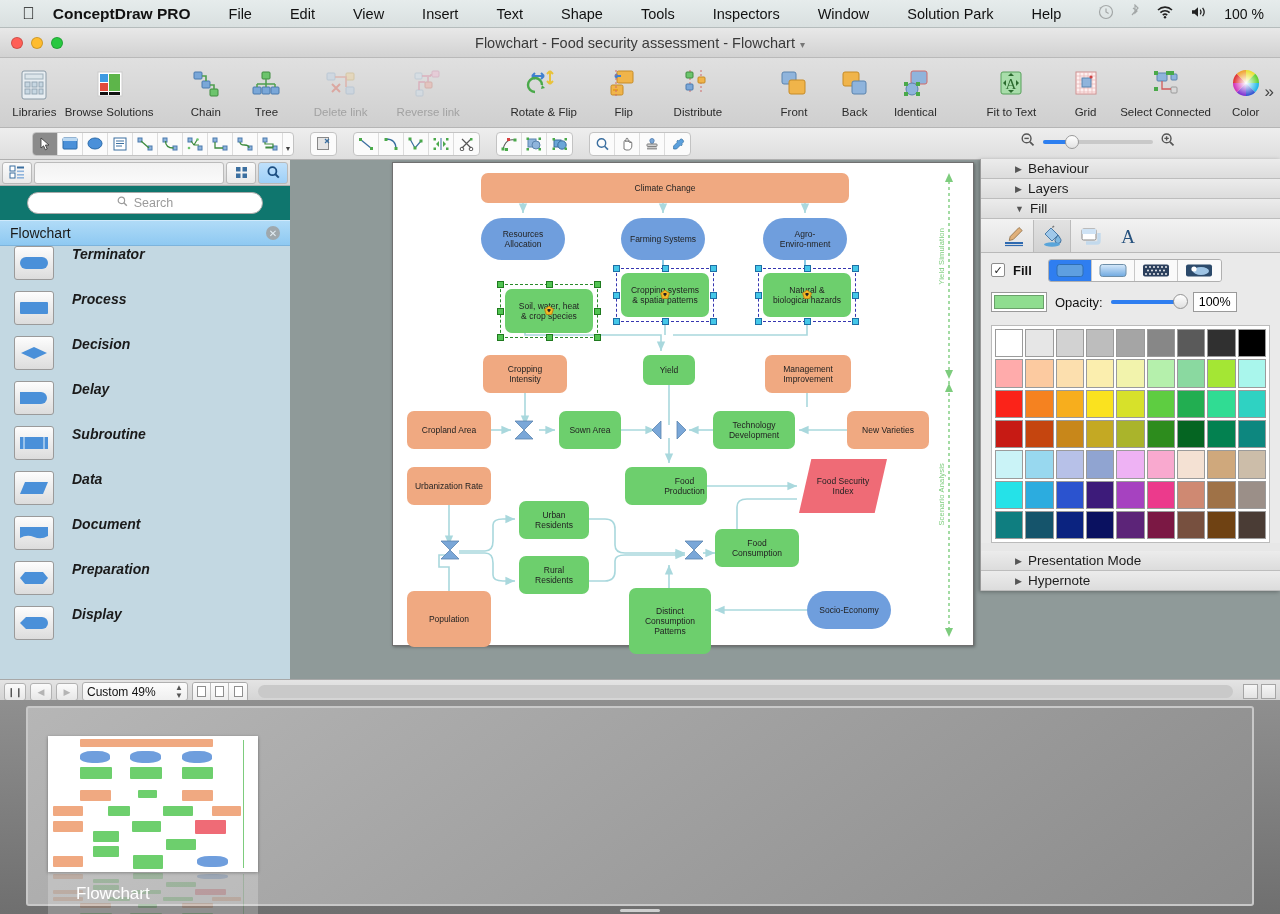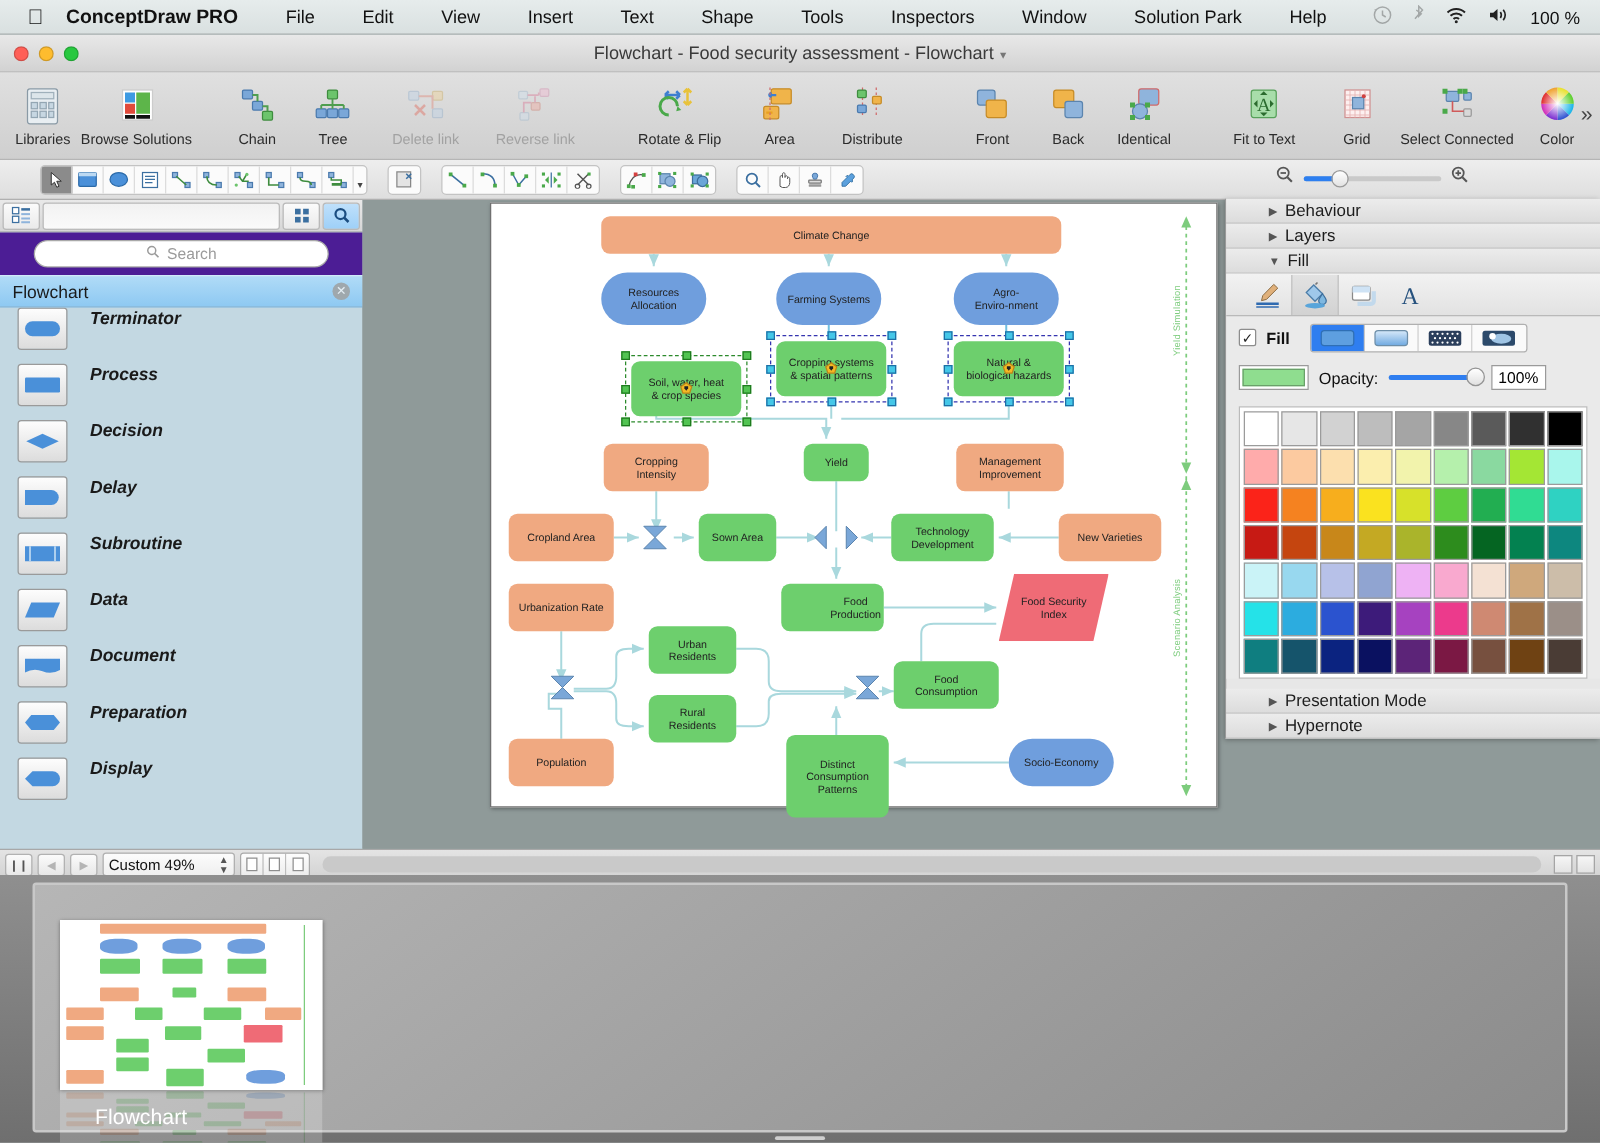--- a/index.html
+++ b/index.html
@@ -91,21 +91,21 @@
   .main { position: relative; height: 519px; background: #8f9a99; }
 
   
   .libpanel { position: absolute; left: 0; top: 0; width: 290px; height: 519px; background: #c3d8e2; }
   .libhead { height: 26px; background: linear-gradient(#e9e9e9,#d6d6d6); border-bottom: 1px solid #aeaeae;
              display: flex; align-items: center; padding: 0 2px; gap: 2px; }
   .libhead .hb { width: 30px; height: 22px; display: flex; align-items: center; justify-content: center;
                  border: 1px solid #b9b9b9; border-radius: 3px; background: linear-gradient(#fbfbfb,#eaeaea); }
   .libhead .hb.active { background: linear-gradient(#bfe0fb,#9ed0f8); }
   .libhead .hfield { flex: 1; height: 22px; background: linear-gradient(#f2f2f2,#fafafa); border: 1px solid #bbb; border-radius: 3px; }
-  .searchrow { height: 34px; background: #4c1d95; display: flex; align-items: center; justify-content: center; }
+  .searchrow { height: 34px; background: #0f766e; display: flex; align-items: center; justify-content: center; }
   .searchbox { width: 236px; height: 22px; background: #fff; border: 1px solid #a9a9a9; border-radius: 11px;
                display: flex; align-items: center; justify-content: center; gap: 6px; color: #9b9b9b; font-size: 12.5px; }
   .libtitle { height: 26px; background: linear-gradient(#b0dbf7,#8ec9f2); border-top: 1px solid #cfe9fb;
               border-bottom: 1px solid #7db4dc; display: flex; align-items: center; padding: 0 10px;
               font-size: 14px; color: #1a1a1a; }
   .libtitle .x { margin-left: auto; width: 14px; height: 14px; border-radius: 50%; background: #9fa8ad; color: #e4eef4;
                  font-size: 10px; display: flex; align-items: center; justify-content: center; }
   .liblist { height: 433px; overflow: hidden; }
   .libitem { height: 45px; display: flex; align-items: flex-start; padding-left: 14px; gap: 18px; }
   .shapebox { width: 40px; height: 34px; border: 1px solid #9a9a9a; border-radius: 3px;
@@ -360,21 +360,21 @@
       <div class="rbtn">
         <span class="ico">
           <svg width="34" height="34" viewBox="0 0 34 34">
               <rect x="10" y="3" width="16" height="12" rx="1.5" fill="#f0b44a" stroke="#c68b26"></rect>
               <rect x="4" y="17" width="12" height="10" rx="1.5" fill="#f0b44a" stroke="#c68b26"></rect>
               <path d="M8 8h6M8 8l2-2M8 8l2 2" stroke="#3f7fd0" stroke-width="1.8" fill="none"></path>
               <path d="M6 22h5" stroke="#e8a020" stroke-width="1.8"></path>
               <path d="M9 2v28" stroke="#d06a6a" stroke-width="1" stroke-dasharray="2 2"></path>
             </svg>
         </span>
-        <span class="lbl">Area</span>
+        <span class="lbl">Flip</span>
       </div>
       <div class="rbtn wide">
         <span class="ico">
           <svg width="34" height="34" viewBox="0 0 34 34">
               <path d="M9 2v24M20 2v24" stroke="#d06a6a" stroke-width="1" stroke-dasharray="2 2"></path>
               <rect x="5" y="4" width="7" height="6" rx="1" fill="#6cc46c" stroke="#3e8c3e"></rect>
               <rect x="5" y="16" width="7" height="6" rx="1" fill="#7aa7d8" stroke="#4a7aae"></rect>
               <rect x="17" y="9" width="7" height="6" rx="1" fill="#f0b44a" stroke="#c68b26"></rect>
             </svg>
         </span>
@@ -1011,21 +1011,21 @@
 
           <div class="node n-green" style="left:126px;top:338px;width:70px;height:38px;">
               <span>Urban<br>Residents</span>
             </div>
           <div class="node n-green" style="left:322px;top:366px;width:84px;height:38px;">
               <span>Food<br>Consumption</span>
             </div>
           <div class="node n-green" style="left:126px;top:393px;width:70px;height:38px;">
               <span>Rural<br>Residents</span>
             </div>
-          <div class="node n-orange" style="left:14px;top:428px;width:84px;height:38px;">
+          <div class="node n-orange" style="left:14px;top:428px;width:84px;height:56px;">
               <span>Population</span>
             </div>
           <div class="node n-green" style="left:236px;top:425px;width:82px;height:66px;">
               <span>Distinct<br>Consumption<br>Patterns</span>
             </div>
           <div class="node n-blue" style="left:414px;top:428px;width:84px;height:38px;">
               <span>Socio-Economy</span>
             </div>
 
           <span class="vlabel" style="left:544px;top:65px;">Yield Simulation</span>

